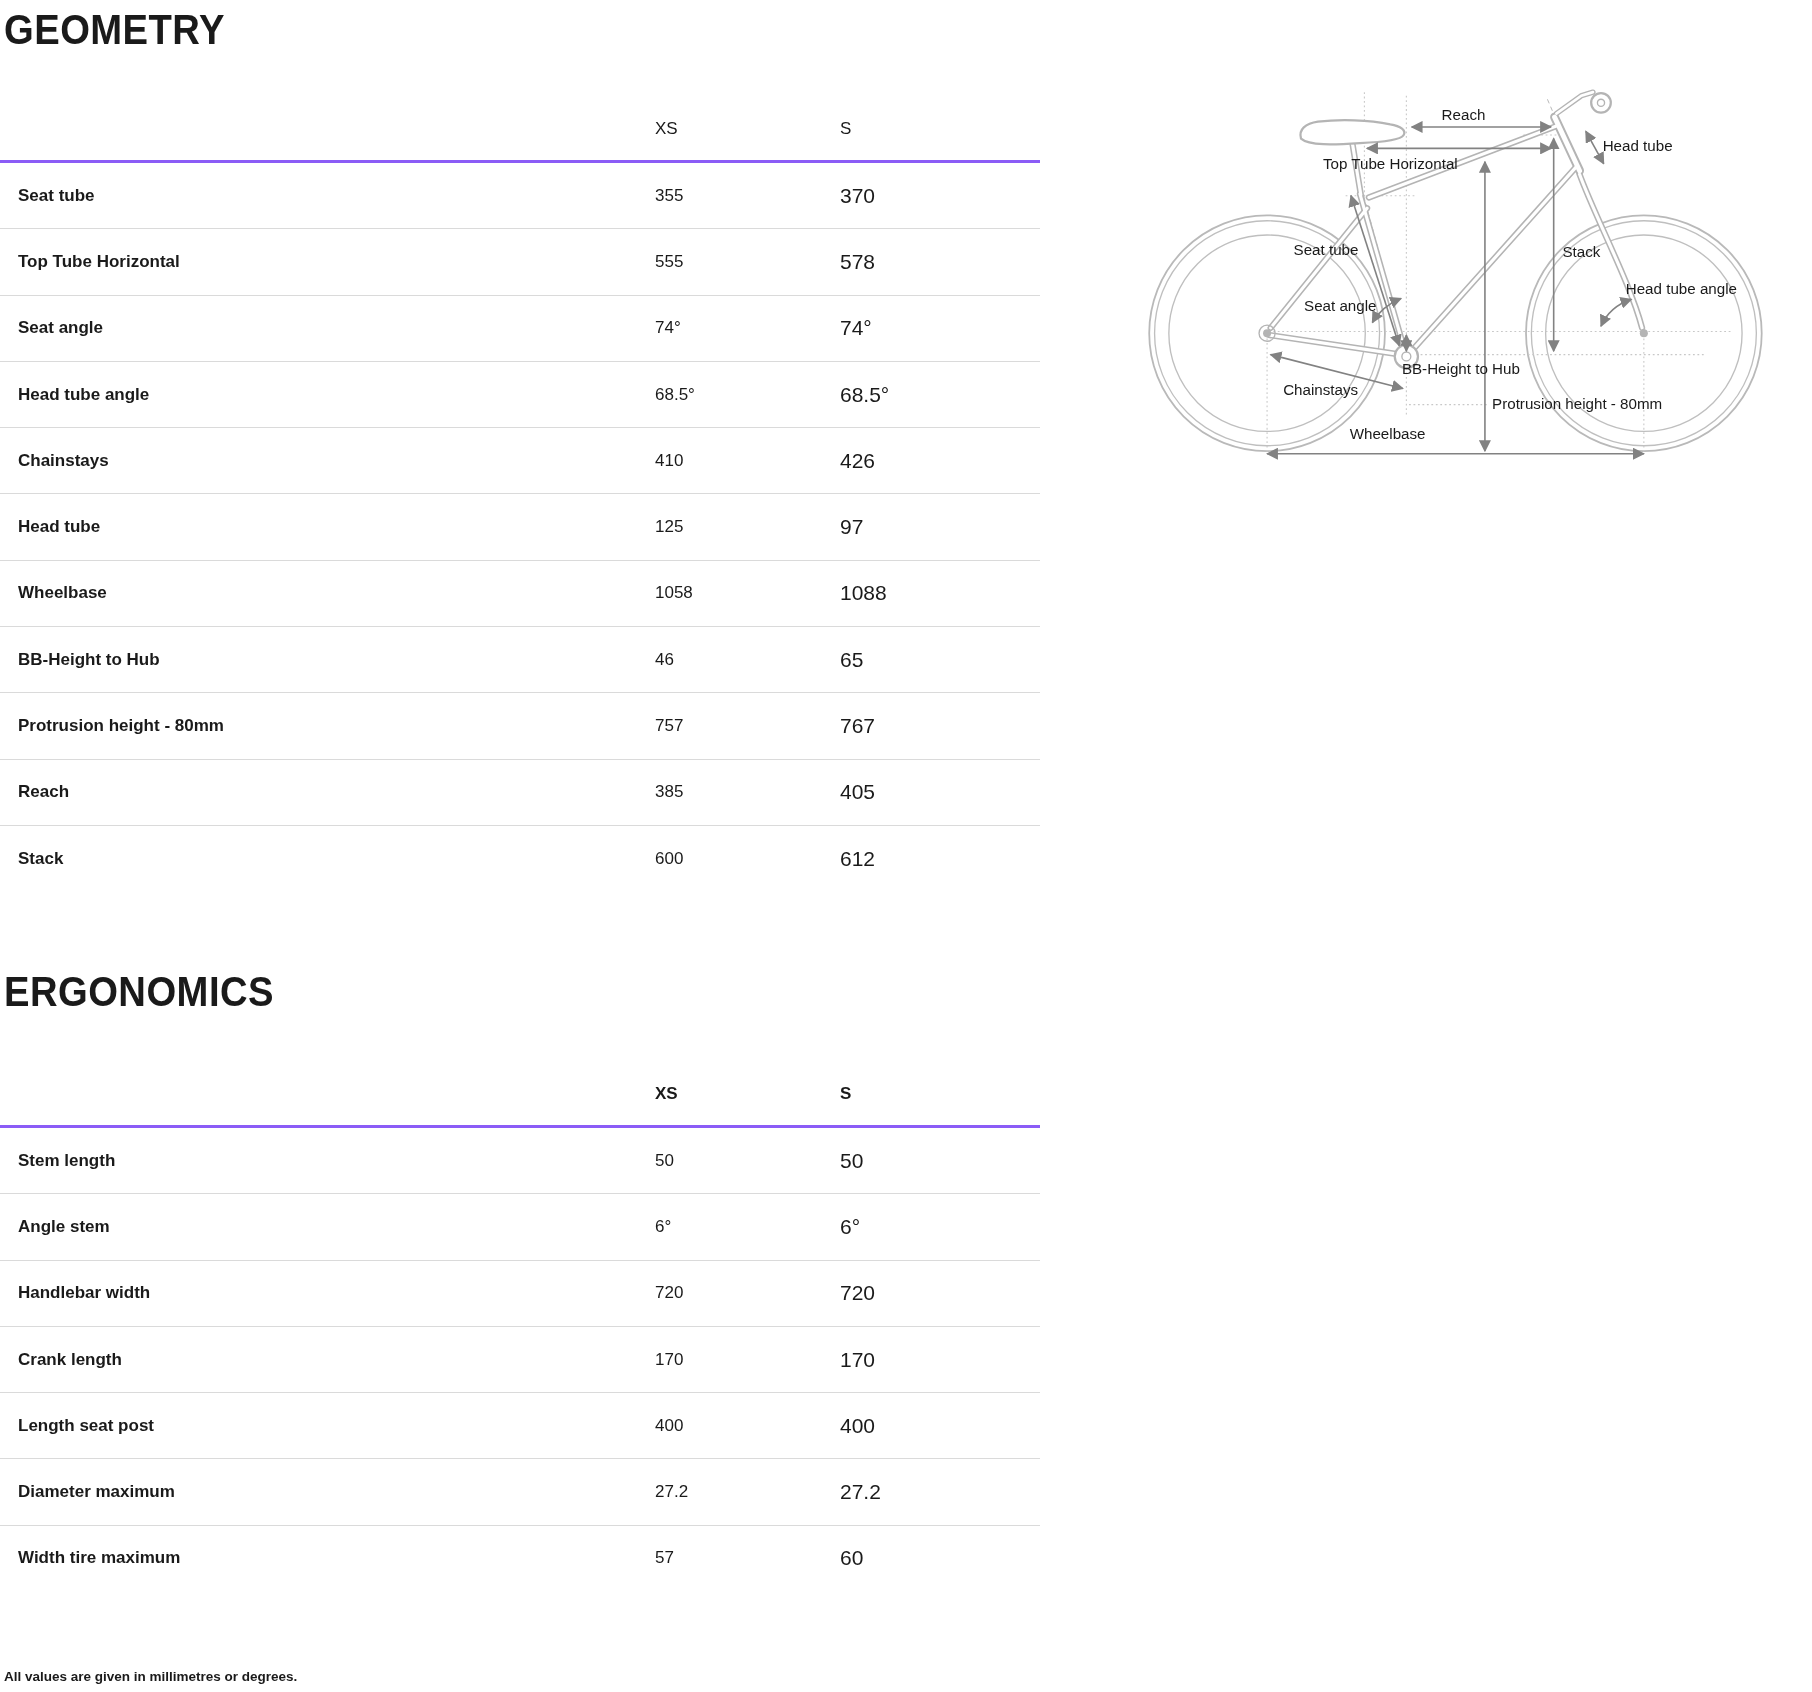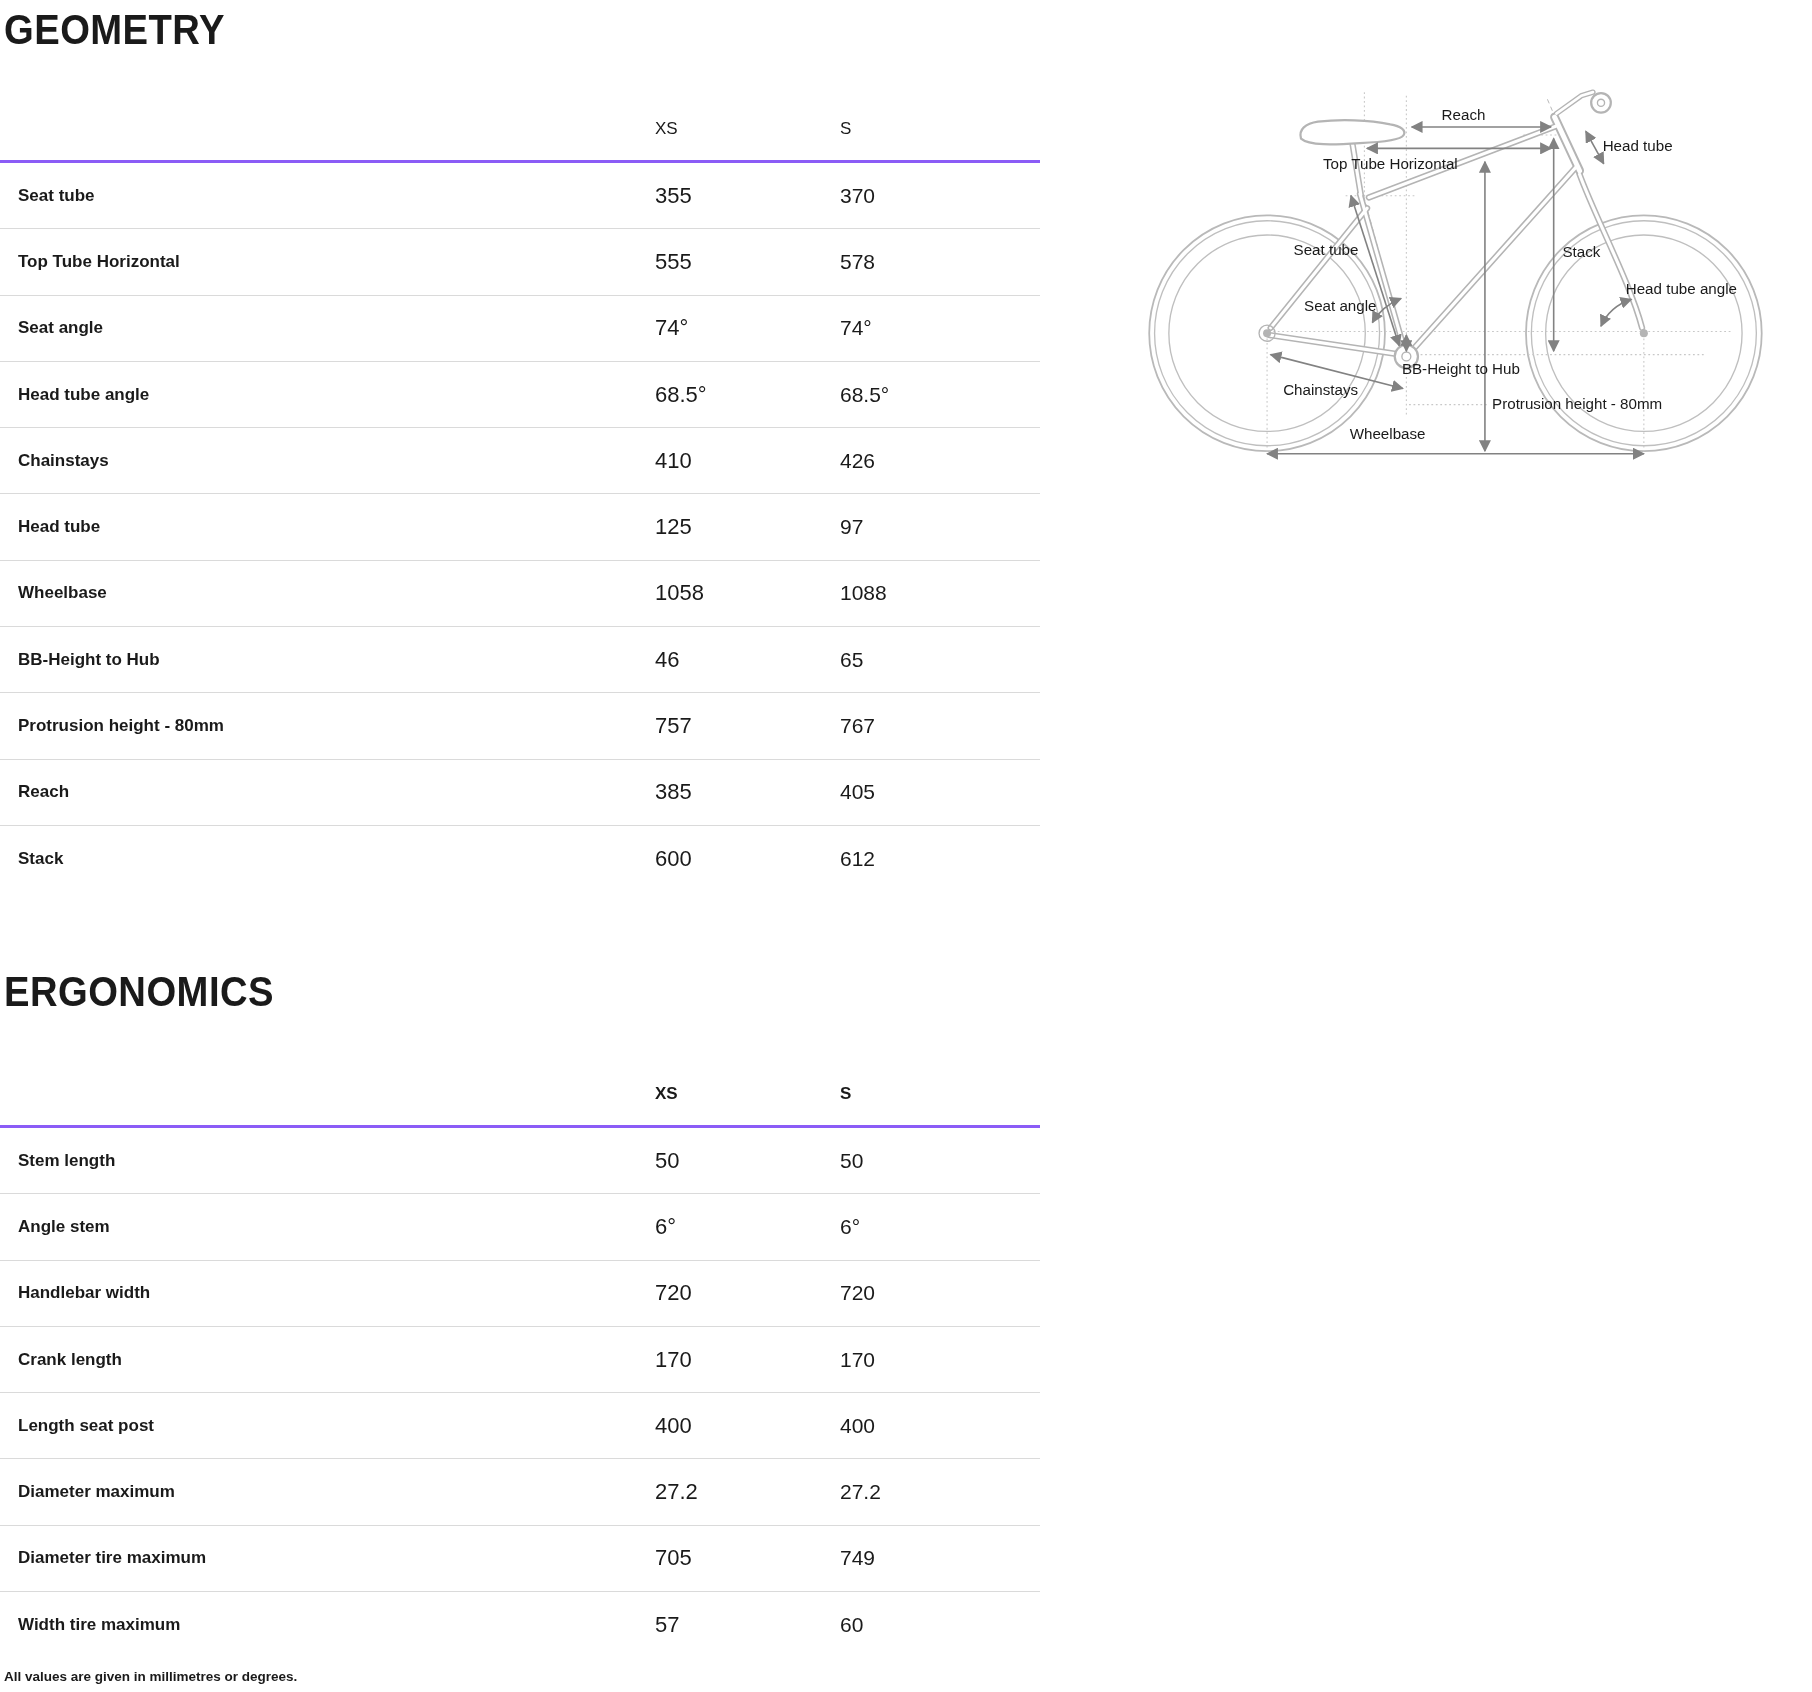--- a/index.html
+++ b/index.html
@@ -17,21 +17,21 @@
 
   .spec-table{position:absolute;left:0;width:1040px}
   #geo-table{top:98px}
   #ergo-table{top:1063px}
 
   .t-head{display:flex;height:62px;align-items:center;border-bottom:3px solid #8b5cf6;font-weight:400}
   .bold-head .t-head{font-weight:700}
   .t-row{display:flex;height:65.3px;align-items:center}
   .t-row + .t-row{border-top:1px solid #dadada}
   .c-label{width:655px;padding-left:18px;box-sizing:border-box;font-weight:700;font-size:17px}
-  .c-xs{width:185px;font-size:22px}
+  .c-xs{width:185px;font-size:17px}
   .c-s{flex:1;font-size:21px}
   .t-head .c-label{font-weight:inherit}
   .t-head .c-xs,.t-head .c-s{font-size:17px}
 
   #bike-diagram{position:absolute;left:1040px;top:60px}
   .dlabel{font-size:17px;fill:#1a1a1a;font-family:"Liberation Sans",sans-serif}
 
   .wheel{fill:none;stroke:#b9b9b9;stroke-width:2}
   .wheel-in{fill:none;stroke:#bfbfbf;stroke-width:1.5}
   .dot{stroke:#c8c8c8;stroke-width:1.2;stroke-dasharray:2 3;fill:none}
@@ -253,25 +253,20 @@
         <div class="c-label">Length seat post</div>
         <div class="c-xs">400</div>
         <div class="c-s">400</div>
       </div>
       <div class="t-row">
         <div class="c-label">Diameter maximum</div>
         <div class="c-xs">27.2</div>
         <div class="c-s">27.2</div>
       </div>
       <div class="t-row">
-        <div class="c-label">Diameter tire maximum</div>
-        <div class="c-xs">705</div>
-        <div class="c-s">749</div>
-      </div>
-      <div class="t-row">
         <div class="c-label">Width tire maximum</div>
         <div class="c-xs">57</div>
         <div class="c-s">60</div>
       </div>
     </div>
 </section>
 
 <div id="footnote">All values are given in millimetres or degrees.</div>
 
 </body></html>

